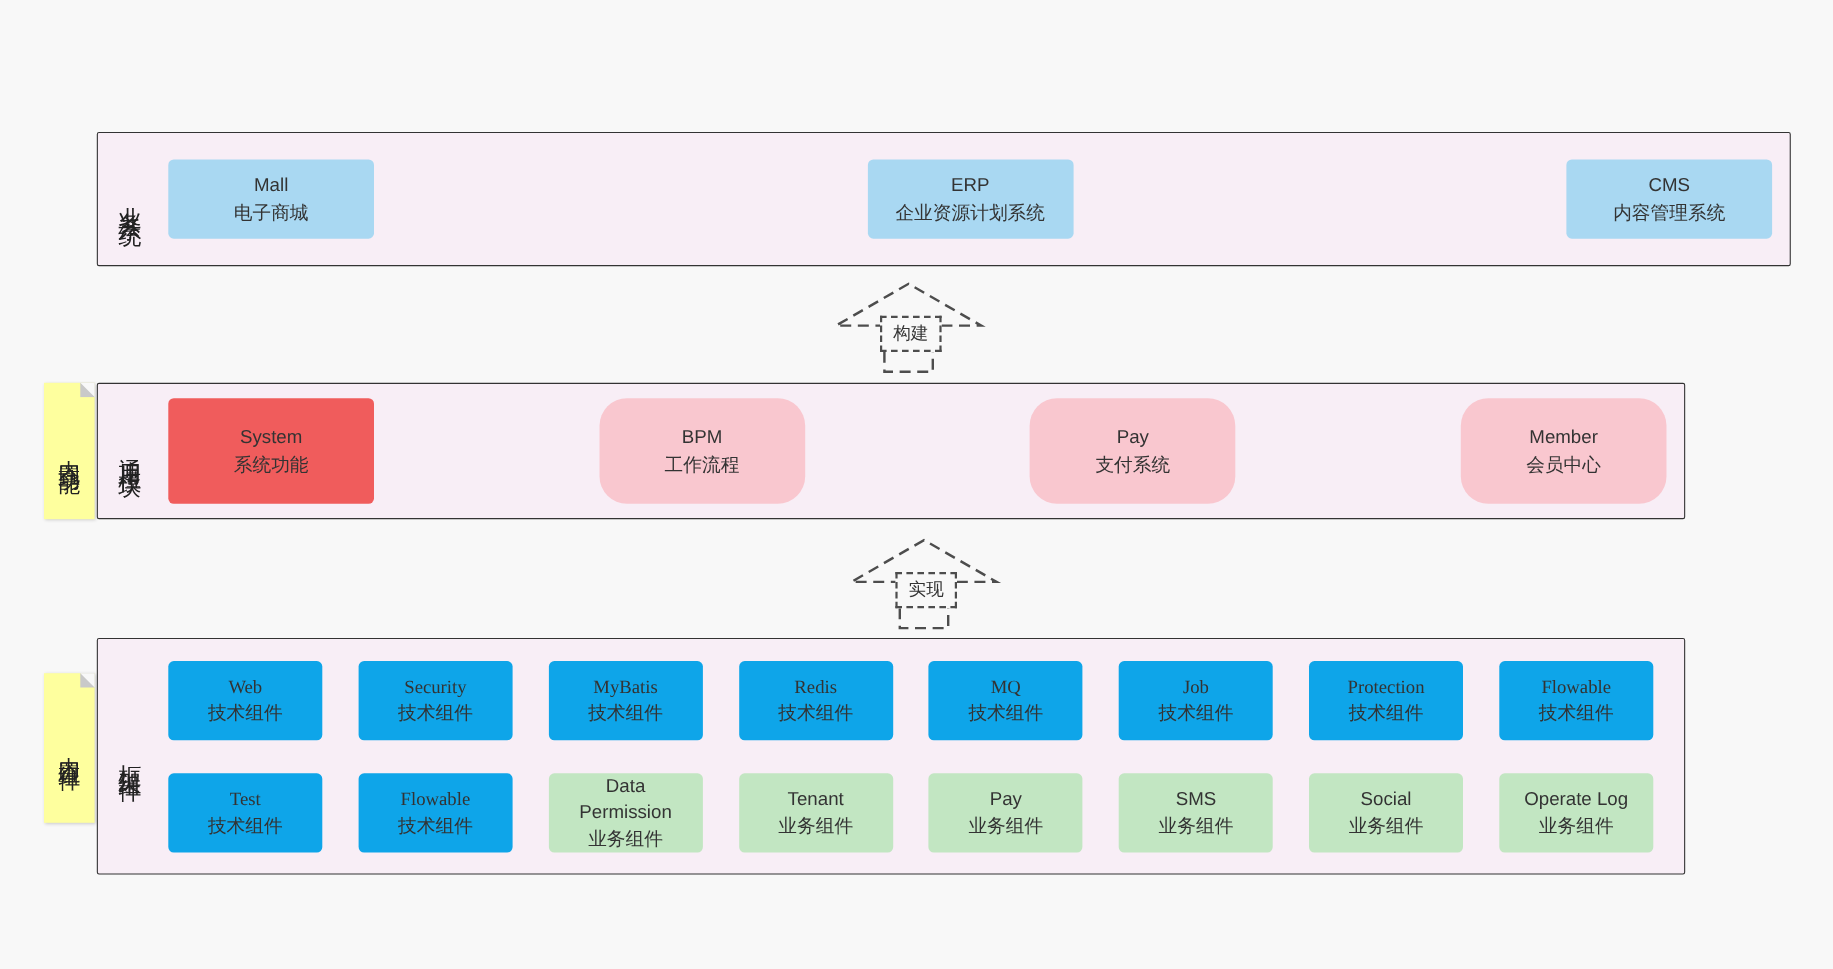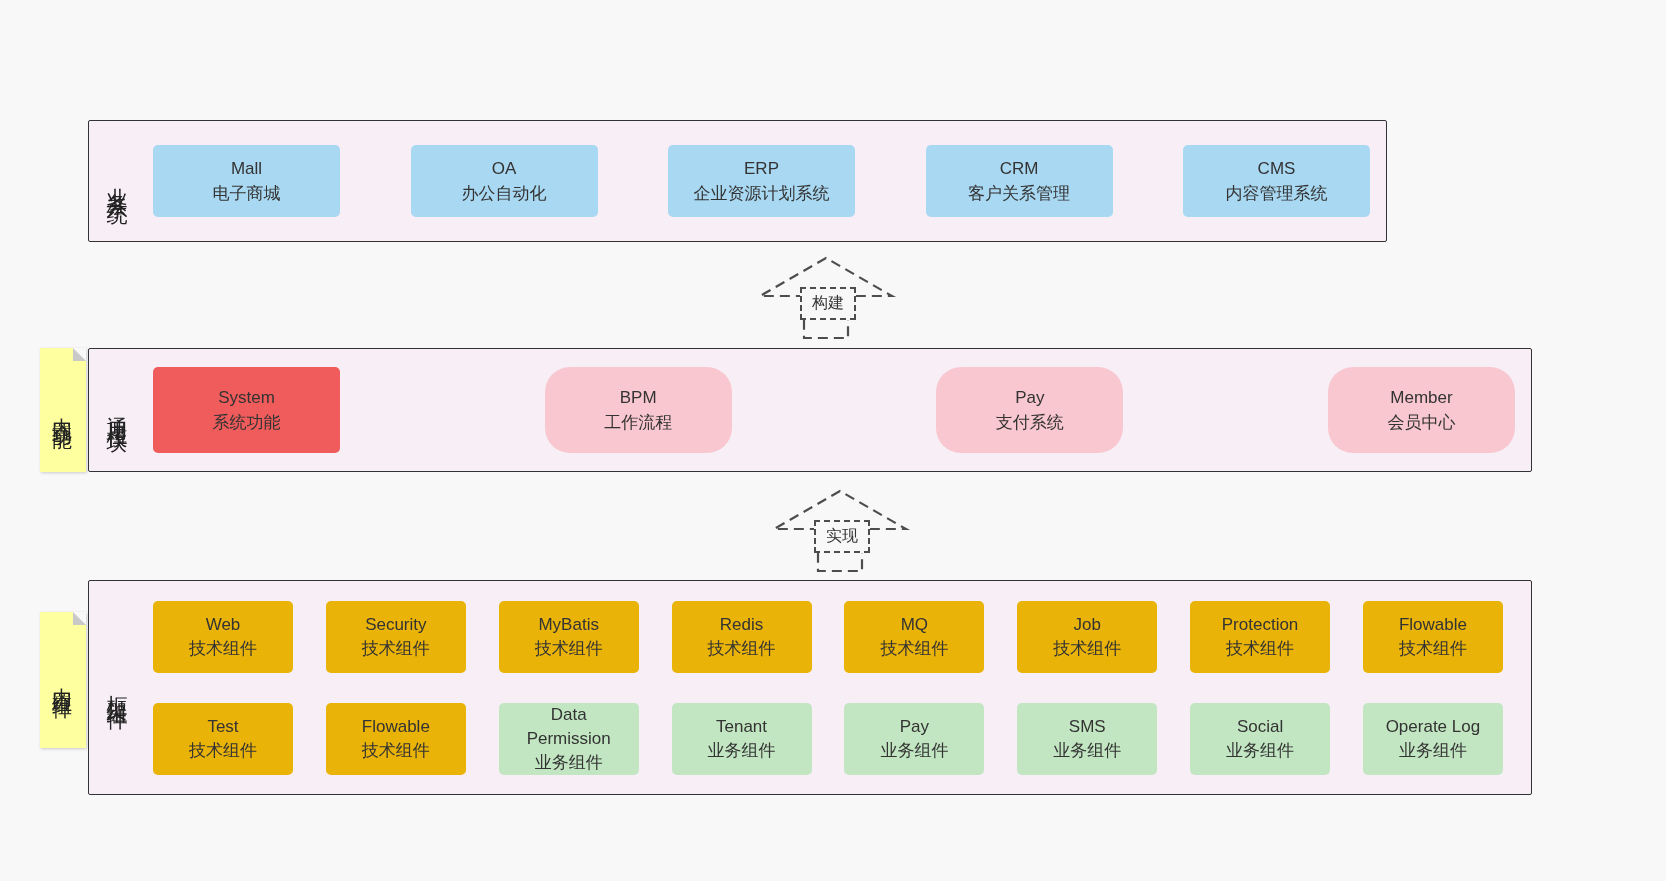--- a/index.html
+++ b/index.html
@@ -42,44 +42,44 @@
     display:flex;
     flex-direction:column;
     gap:30px;
     margin:0 28px 0 22px;
   }
   .panel-rows .row {
     display:flex;
     justify-content:space-between;
   }
 
-  #panel-business  { left:88px;  top:120px; width:1299px; height:122px; }
+  #panel-business  { left:88px;  top:120px; width:1540px; height:122px; }
   #panel-modules   { left:88px;  top:348px; width:1444px; height:124px; }
   #panel-framework { left:88px;  top:580px; width:1444px; height:215px; }
 
   
   .box {
     border-radius:5px;
     display:flex;
     flex-direction:column;
     justify-content:center;
     align-items:center;
     text-align:center;
     font-size:17px;
     line-height:25px;
     color:#333;
   }
   .box-lg { width:187px; height:72px; }
-  .box-md { width:187px; height:86px; }
+  .box-md { width:187px; height:96px; }
   .box-sm { width:140px; height:72px; line-height:24px; padding:0 10px; }
 
   .blue        { background:#a9d8f2; }
   .red         { background:#f05c5c; }
   .pink        { background:#f9c7cf;border-radius:25px; }
-  .green       { background:#eab308; }
+  .green       { background:#0ea5e9;font-family:Liberation Serif, serif; }
   .green-light { background:#c2e6c2; }
 
   
   .sticky {
     position:absolute;
     width:46px;
     background:#feff9e;
     box-shadow:1px 1px 3px rgba(0,0,0,.18);
     display:flex;
     align-items:center;
@@ -124,30 +124,22 @@
 <body>
 
 <div class="panel" id="panel-business">
   <div class="panel-label">业务系统</div>
   <div class="panel-body">
     <div class="box box-lg blue">
       <div>Mall</div>
       <div>电子商城</div>
     </div>
     <div class="box box-lg blue">
-      <div>OA</div>
-      <div>办公自动化</div>
-    </div>
-    <div class="box box-lg blue">
       <div>ERP</div>
       <div>企业资源计划系统</div>
-    </div>
-    <div class="box box-lg blue">
-      <div>CRM</div>
-      <div>客户关系管理</div>
     </div>
     <div class="box box-lg blue">
       <div>CMS</div>
       <div>内容管理系统</div>
     </div>
   </div>
 </div>
 
 <div class="arrow-wrap" id="arrow-build">
   <svg viewBox="0 0 150 88" width="150" height="88">

